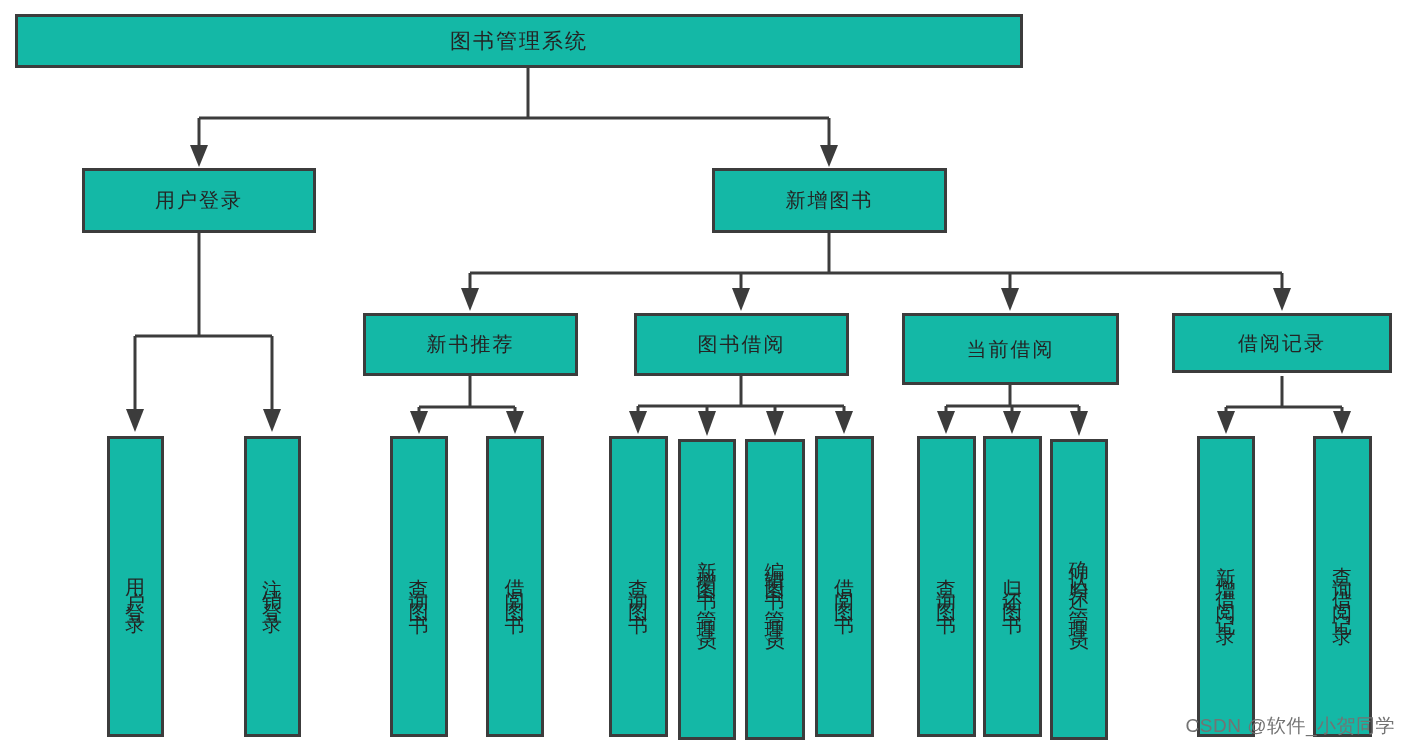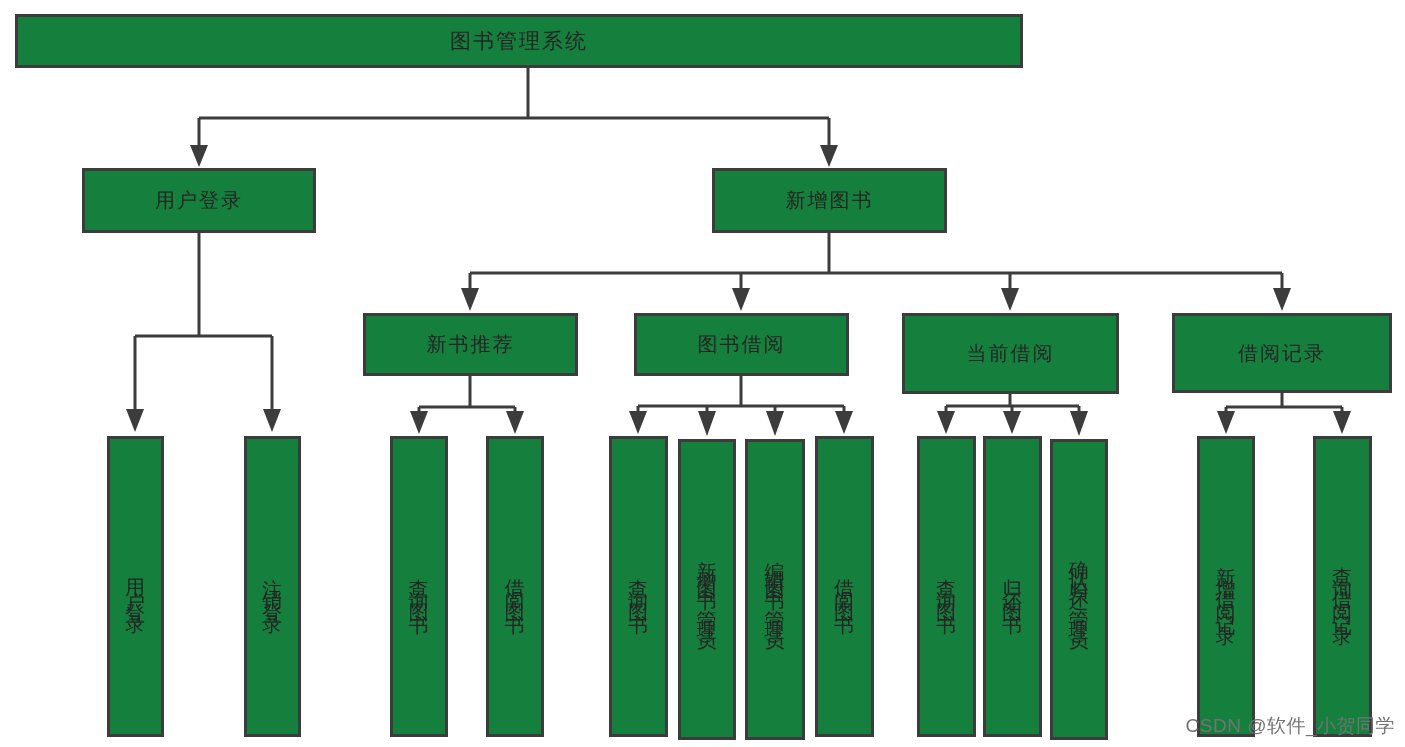--- a/index.html
+++ b/index.html
@@ -4,21 +4,21 @@
 <title>Diagram</title>
 <style>
   html,body { margin:0; padding:0; background:#ffffff; }
   .stage {
     position:relative; width:1405px; height:747px; background:#ffffff;
     font-family:"Liberation Sans","DejaVu Sans",sans-serif; overflow:hidden;
     color:#242424;
   }
   .connectors { position:absolute; left:0; top:0; width:1405px; height:747px; pointer-events:none; }
   .node {
-    position:absolute; box-sizing:border-box; background:#15803d;
+    position:absolute; box-sizing:border-box; background:#14b8a6;
     border:3px solid #3c3c3c; display:flex; align-items:center; justify-content:center;
   }
   .h-label { font-size:20px; letter-spacing:2px; white-space:nowrap; }
   .root .h-label { font-size:21px; }
   .leaf .v-label {
     writing-mode:vertical-rl; text-orientation:mixed;
     font-size:20px; letter-spacing:12px; line-height:1;
   }
   .leaf.tight .v-label { letter-spacing:10px; }
   .watermark {
@@ -107,24 +107,24 @@
   <div class="node" style="left:712px; top:168px; width:235px; height:65px;">
     <span class="h-label">新增图书</span>
   </div>
 
   <div class="node" style="left:634px; top:313px; width:215px; height:63px;">
     <span class="h-label">图书借阅</span>
   </div>
   <div class="node" style="left:363px; top:313px; width:215px; height:63px;">
     <span class="h-label">新书推荐</span>
   </div>
-  <div class="node" style="left:902px; top:313px; width:217px; height:81px;">
+  <div class="node" style="left:902px; top:313px; width:217px; height:72px;">
     <span class="h-label">当前借阅</span>
   </div>
-  <div class="node" style="left:1172px; top:313px; width:220px; height:80px;">
+  <div class="node" style="left:1172px; top:313px; width:220px; height:60px;">
     <span class="h-label">借阅记录</span>
   </div>
 
   <div class="node leaf" style="left:107px; top:436px; width:57px; height:301px;">
     <span class="v-label">用户登录</span>
   </div>
   <div class="node leaf" style="left:244px; top:436px; width:57px; height:301px;">
     <span class="v-label">注销登录</span>
   </div>
 

